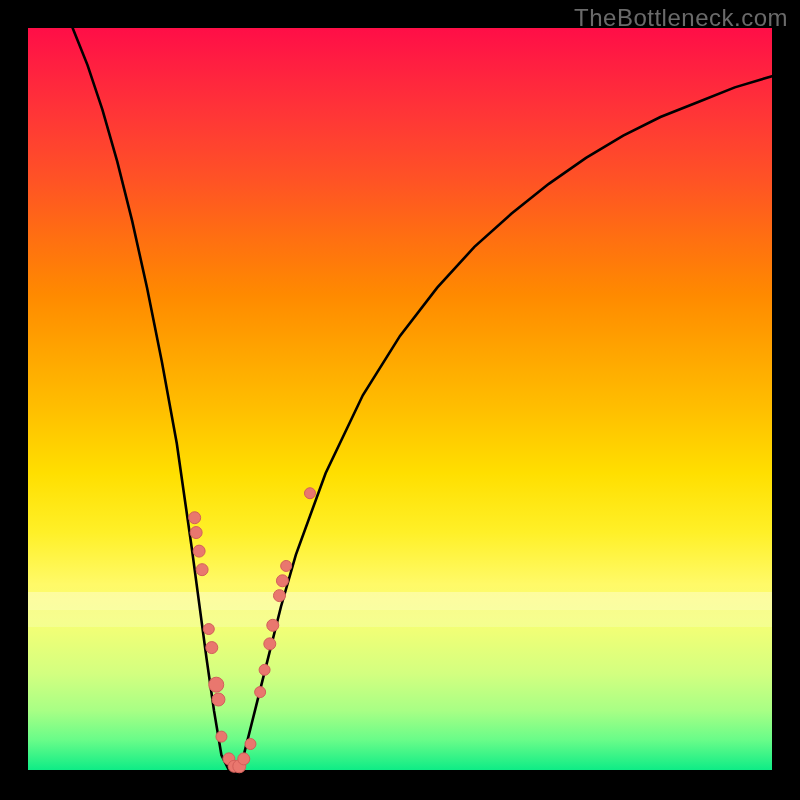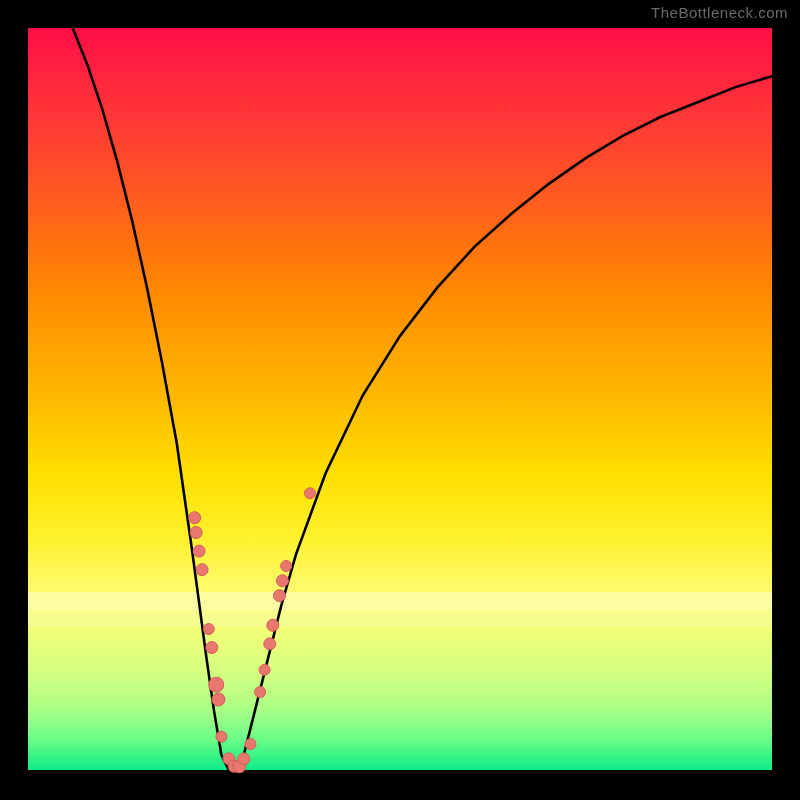--- a/index.html
+++ b/index.html
@@ -45,21 +45,21 @@
     left: 0;
     width: 100%;
     background: #fff;
   }
   .watermark {
     position: absolute;
     top: 4px;
     right: 12px;
     color: #6a6a6a;
     font-family: Arial, Helvetica, sans-serif;
-    font-size: 15px;
+    font-size: 24px;
     font-weight: 520;
     letter-spacing: 0.5px;
   }
   svg.curve {
     position: absolute;
     left: 0;
     top: 0;
     width: 100%;
     height: 100%;
     overflow: visible;

